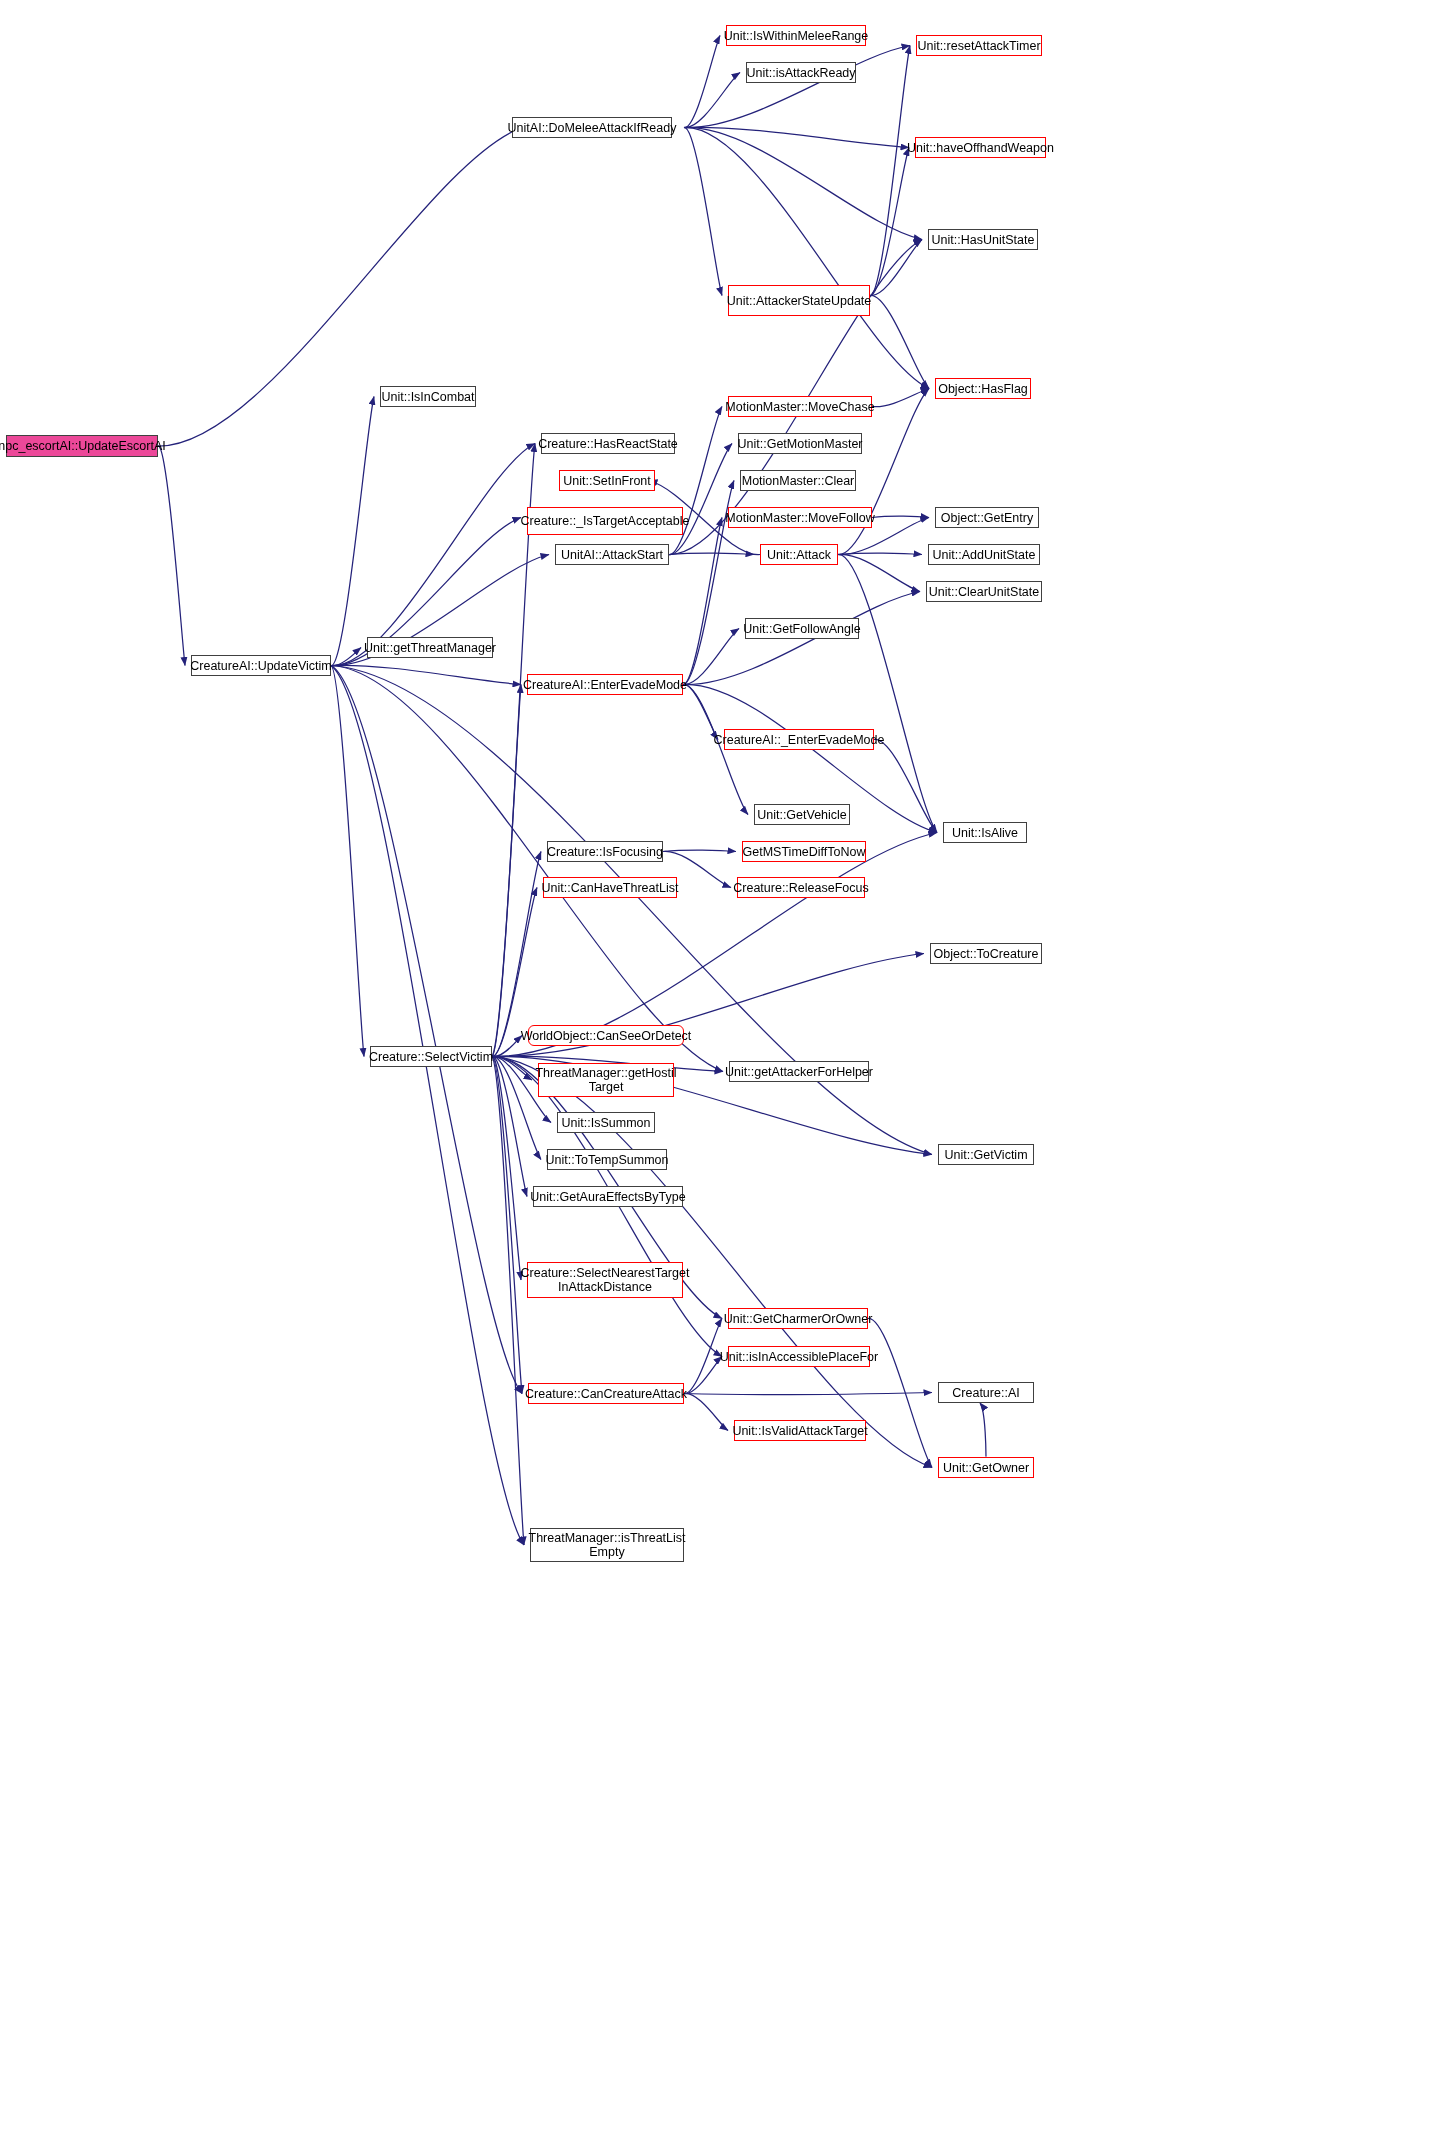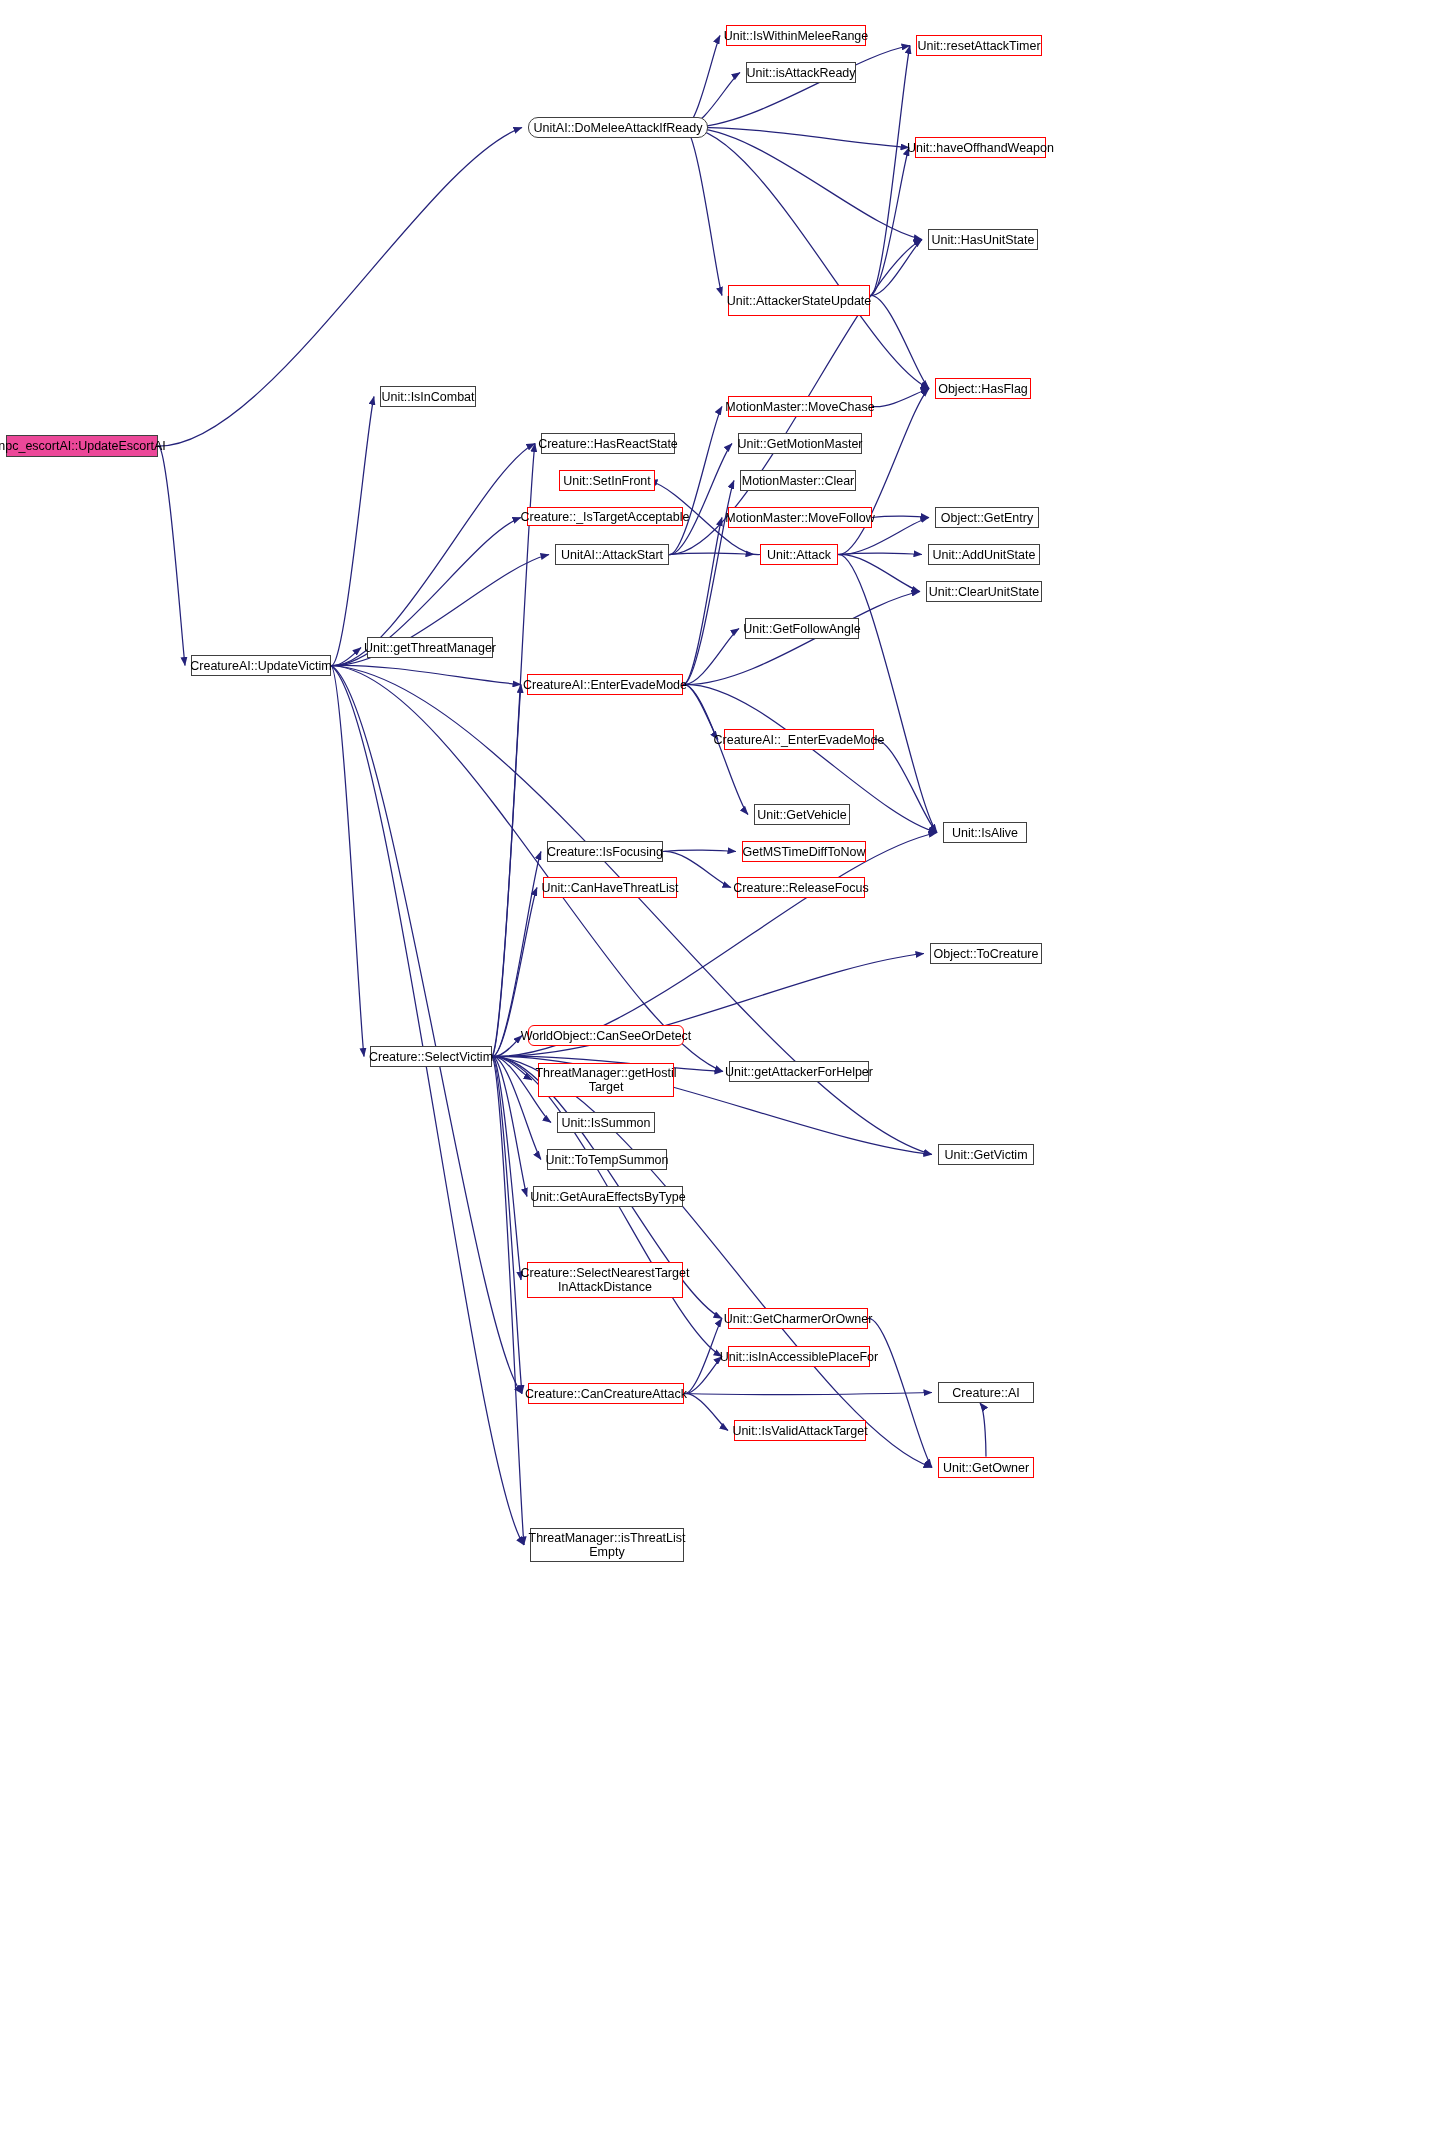--- a/index.html
+++ b/index.html
@@ -95,32 +95,32 @@
         <path d="M 684 1393.5 C 697.2 1396.2, 715.68 1328.22, 722 1318.5" marker-end="url(#ah)" stroke="#24227a" stroke-width="1.25" fill="none"></path>
         <path d="M 868 1318.5 C 889 1315.5040000000001, 918.4 1449.6104, 932 1467.5" marker-end="url(#ah)" stroke="#24227a" stroke-width="1.25" fill="none"></path>
         <path d="M 986 1457 C 986 1459.616, 986 1410.4016, 980 1403" marker-end="url(#ah)" stroke="#24227a" stroke-width="1.25" fill="none"></path>
       </g>
   </svg>
   <div id="node-layer">
       <div class="node root" style="left: 6px; top: 435px; width: 152px; height: 22px;">npc_escortAI::UpdateEscortAI</div>
       <div class="node red" style="left: 726px; top: 25px; width: 140px; height: 21px;">Unit::IsWithinMeleeRange</div>
       <div class="node red" style="left: 916px; top: 35px; width: 126px; height: 21px;">Unit::resetAttackTimer</div>
       <div class="node" style="left: 746px; top: 62px; width: 110px; height: 21px;">Unit::isAttackReady</div>
-      <div class="node" style="left: 528px; top: 117px; width: 180px; height: 21px; border-radius: 10px;">UnitAI::DoMeleeAttackIfReady</div>
+      <div class="node" style="left: 512px; top: 117px; width: 160px; height: 21px;">UnitAI::DoMeleeAttackIfReady</div>
       <div class="node red" style="left: 915px; top: 137px; width: 131px; height: 21px;">Unit::haveOffhandWeapon</div>
       <div class="node" style="left: 928px; top: 229px; width: 110px; height: 21px;">Unit::HasUnitState</div>
       <div class="node red" style="left: 728px; top: 285px; width: 142px; height: 31px;">Unit::AttackerStateUpdate</div>
       <div class="node red" style="left: 935px; top: 378px; width: 96px; height: 21px; text-align: center;">Object::HasFlag</div>
       <div class="node" style="left: 380px; top: 386px; width: 96px; height: 21px;">Unit::IsInCombat</div>
       <div class="node red" style="left: 728px; top: 396px; width: 144px; height: 21px;">MotionMaster::MoveChase</div>
       <div class="node" style="left: 541px; top: 433px; width: 134px; height: 21px;">Creature::HasReactState</div>
       <div class="node" style="left: 738px; top: 433px; width: 124px; height: 21px;">Unit::GetMotionMaster</div>
       <div class="node" style="left: 740px; top: 470px; width: 116px; height: 21px;">MotionMaster::Clear</div>
       <div class="node red" style="left: 559px; top: 470px; width: 96px; height: 21px;">Unit::SetInFront</div>
-      <div class="node red" style="left: 527px; top: 507px; width: 156px; height: 19px;">Creature::_IsTargetAcceptable</div>
+      <div class="node red" style="left: 527px; top: 507px; width: 156px; height: 28px;">Creature::_IsTargetAcceptable</div>
       <div class="node red" style="left: 728px; top: 507px; width: 144px; height: 21px;">MotionMaster::MoveFollow</div>
       <div class="node" style="left: 935px; top: 507px; width: 104px; height: 21px;">Object::GetEntry</div>
       <div class="node" style="left: 555px; top: 544px; width: 114px; height: 21px;">UnitAI::AttackStart</div>
       <div class="node red" style="left: 760px; top: 544px; width: 78px; height: 21px;">Unit::Attack</div>
       <div class="node" style="left: 928px; top: 544px; width: 112px; height: 21px;">Unit::AddUnitState</div>
       <div class="node" style="left: 926px; top: 581px; width: 116px; height: 21px;">Unit::ClearUnitState</div>
       <div class="node" style="left: 745px; top: 618px; width: 114px; height: 21px;">Unit::GetFollowAngle</div>
       <div class="node" style="left: 191px; top: 655px; width: 140px; height: 21px;">CreatureAI::UpdateVictim</div>
       <div class="node" style="left: 367px; top: 637px; width: 126px; height: 21px;">Unit::getThreatManager</div>
       <div class="node red" style="left: 527px; top: 674px; width: 156px; height: 21px;">CreatureAI::EnterEvadeMode</div>

